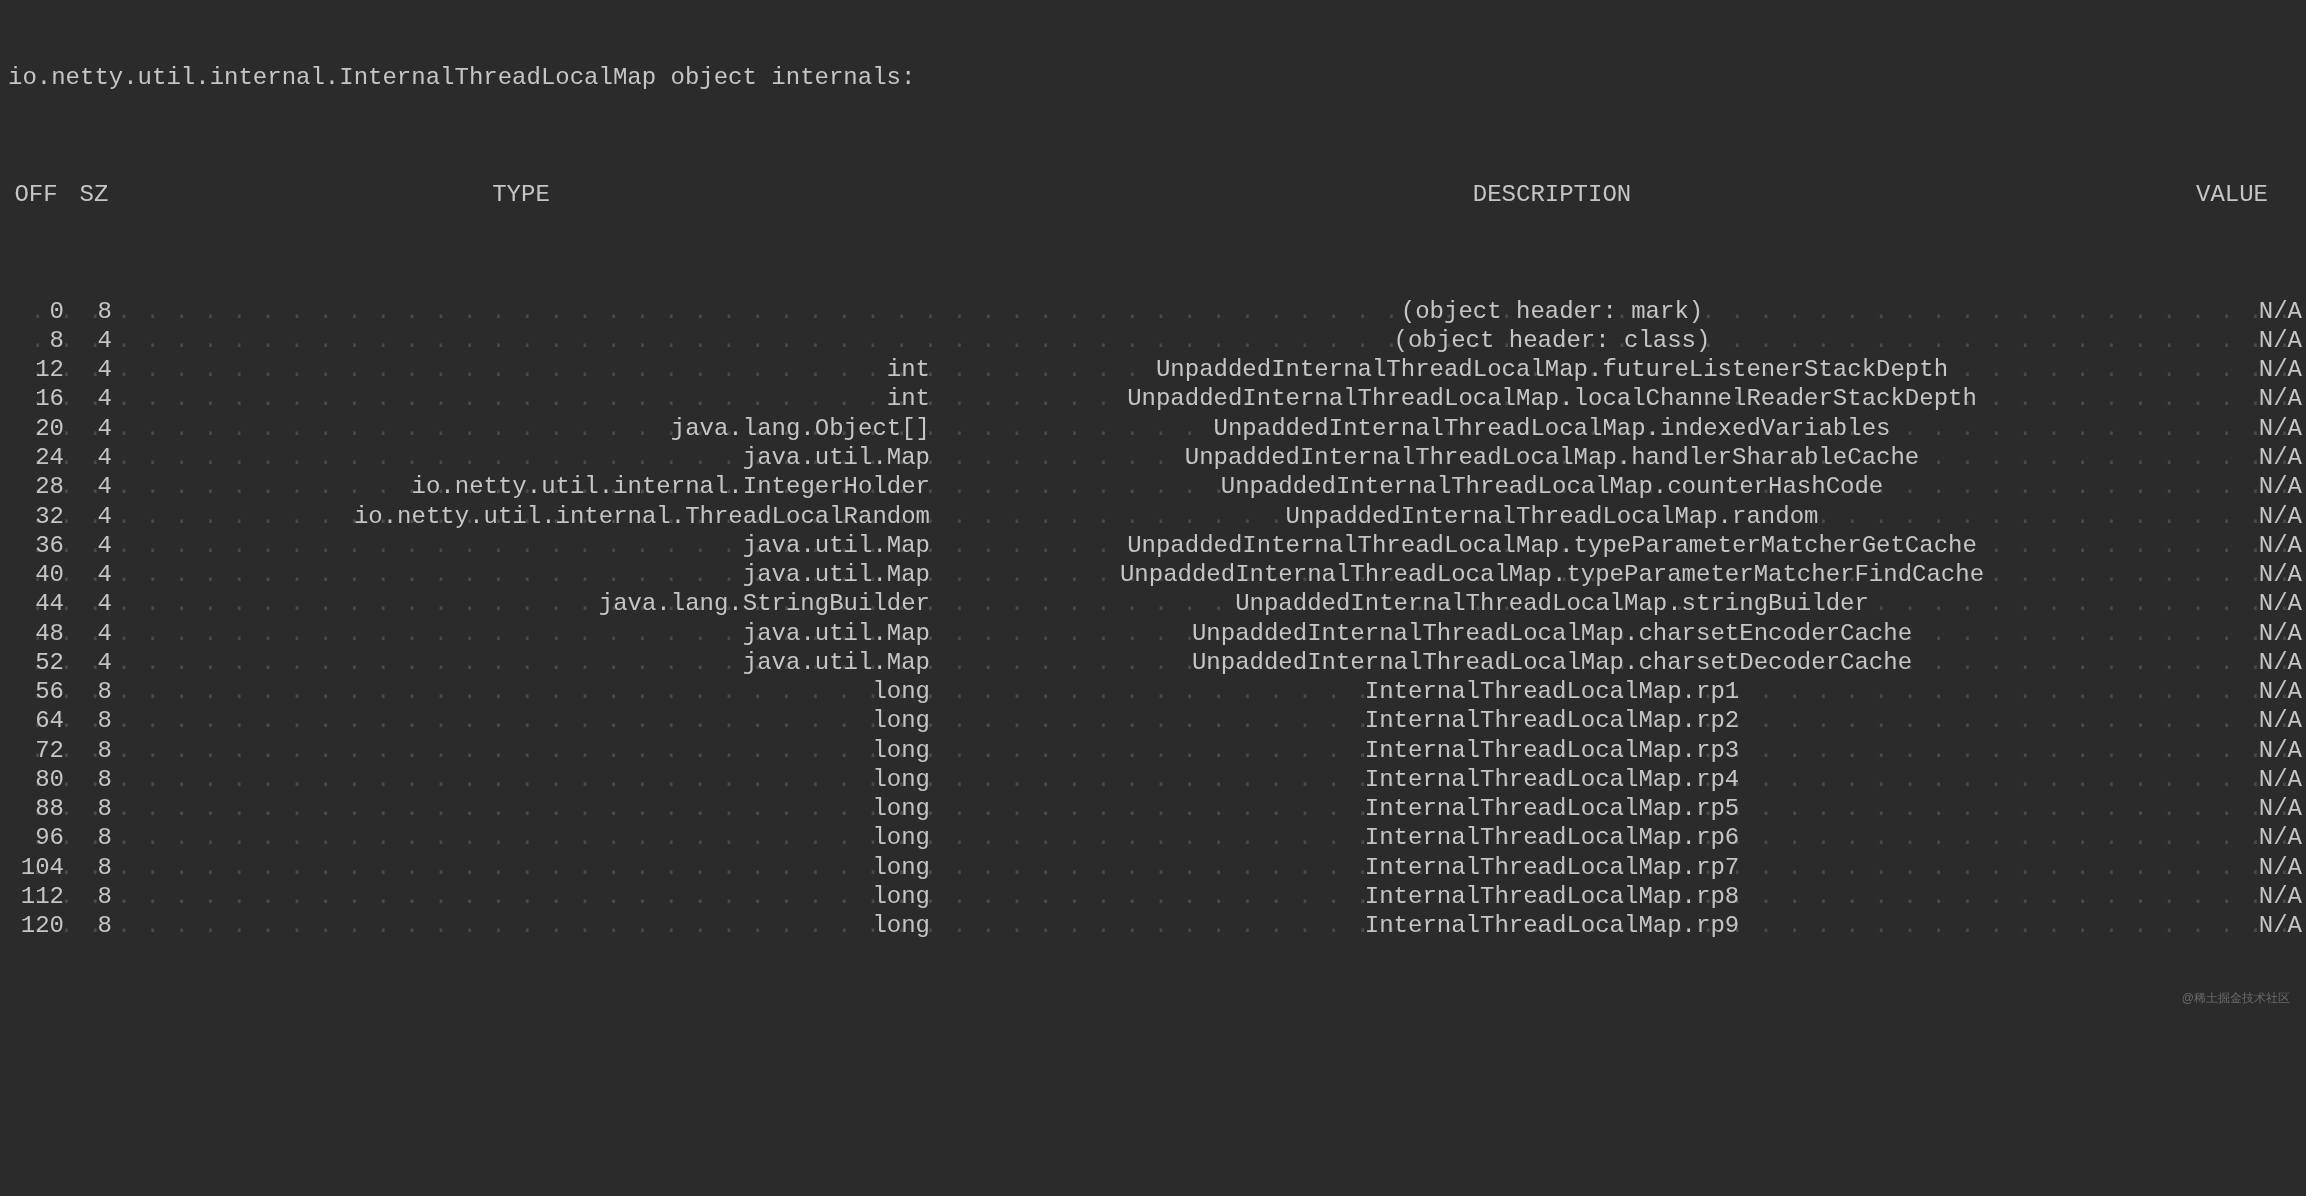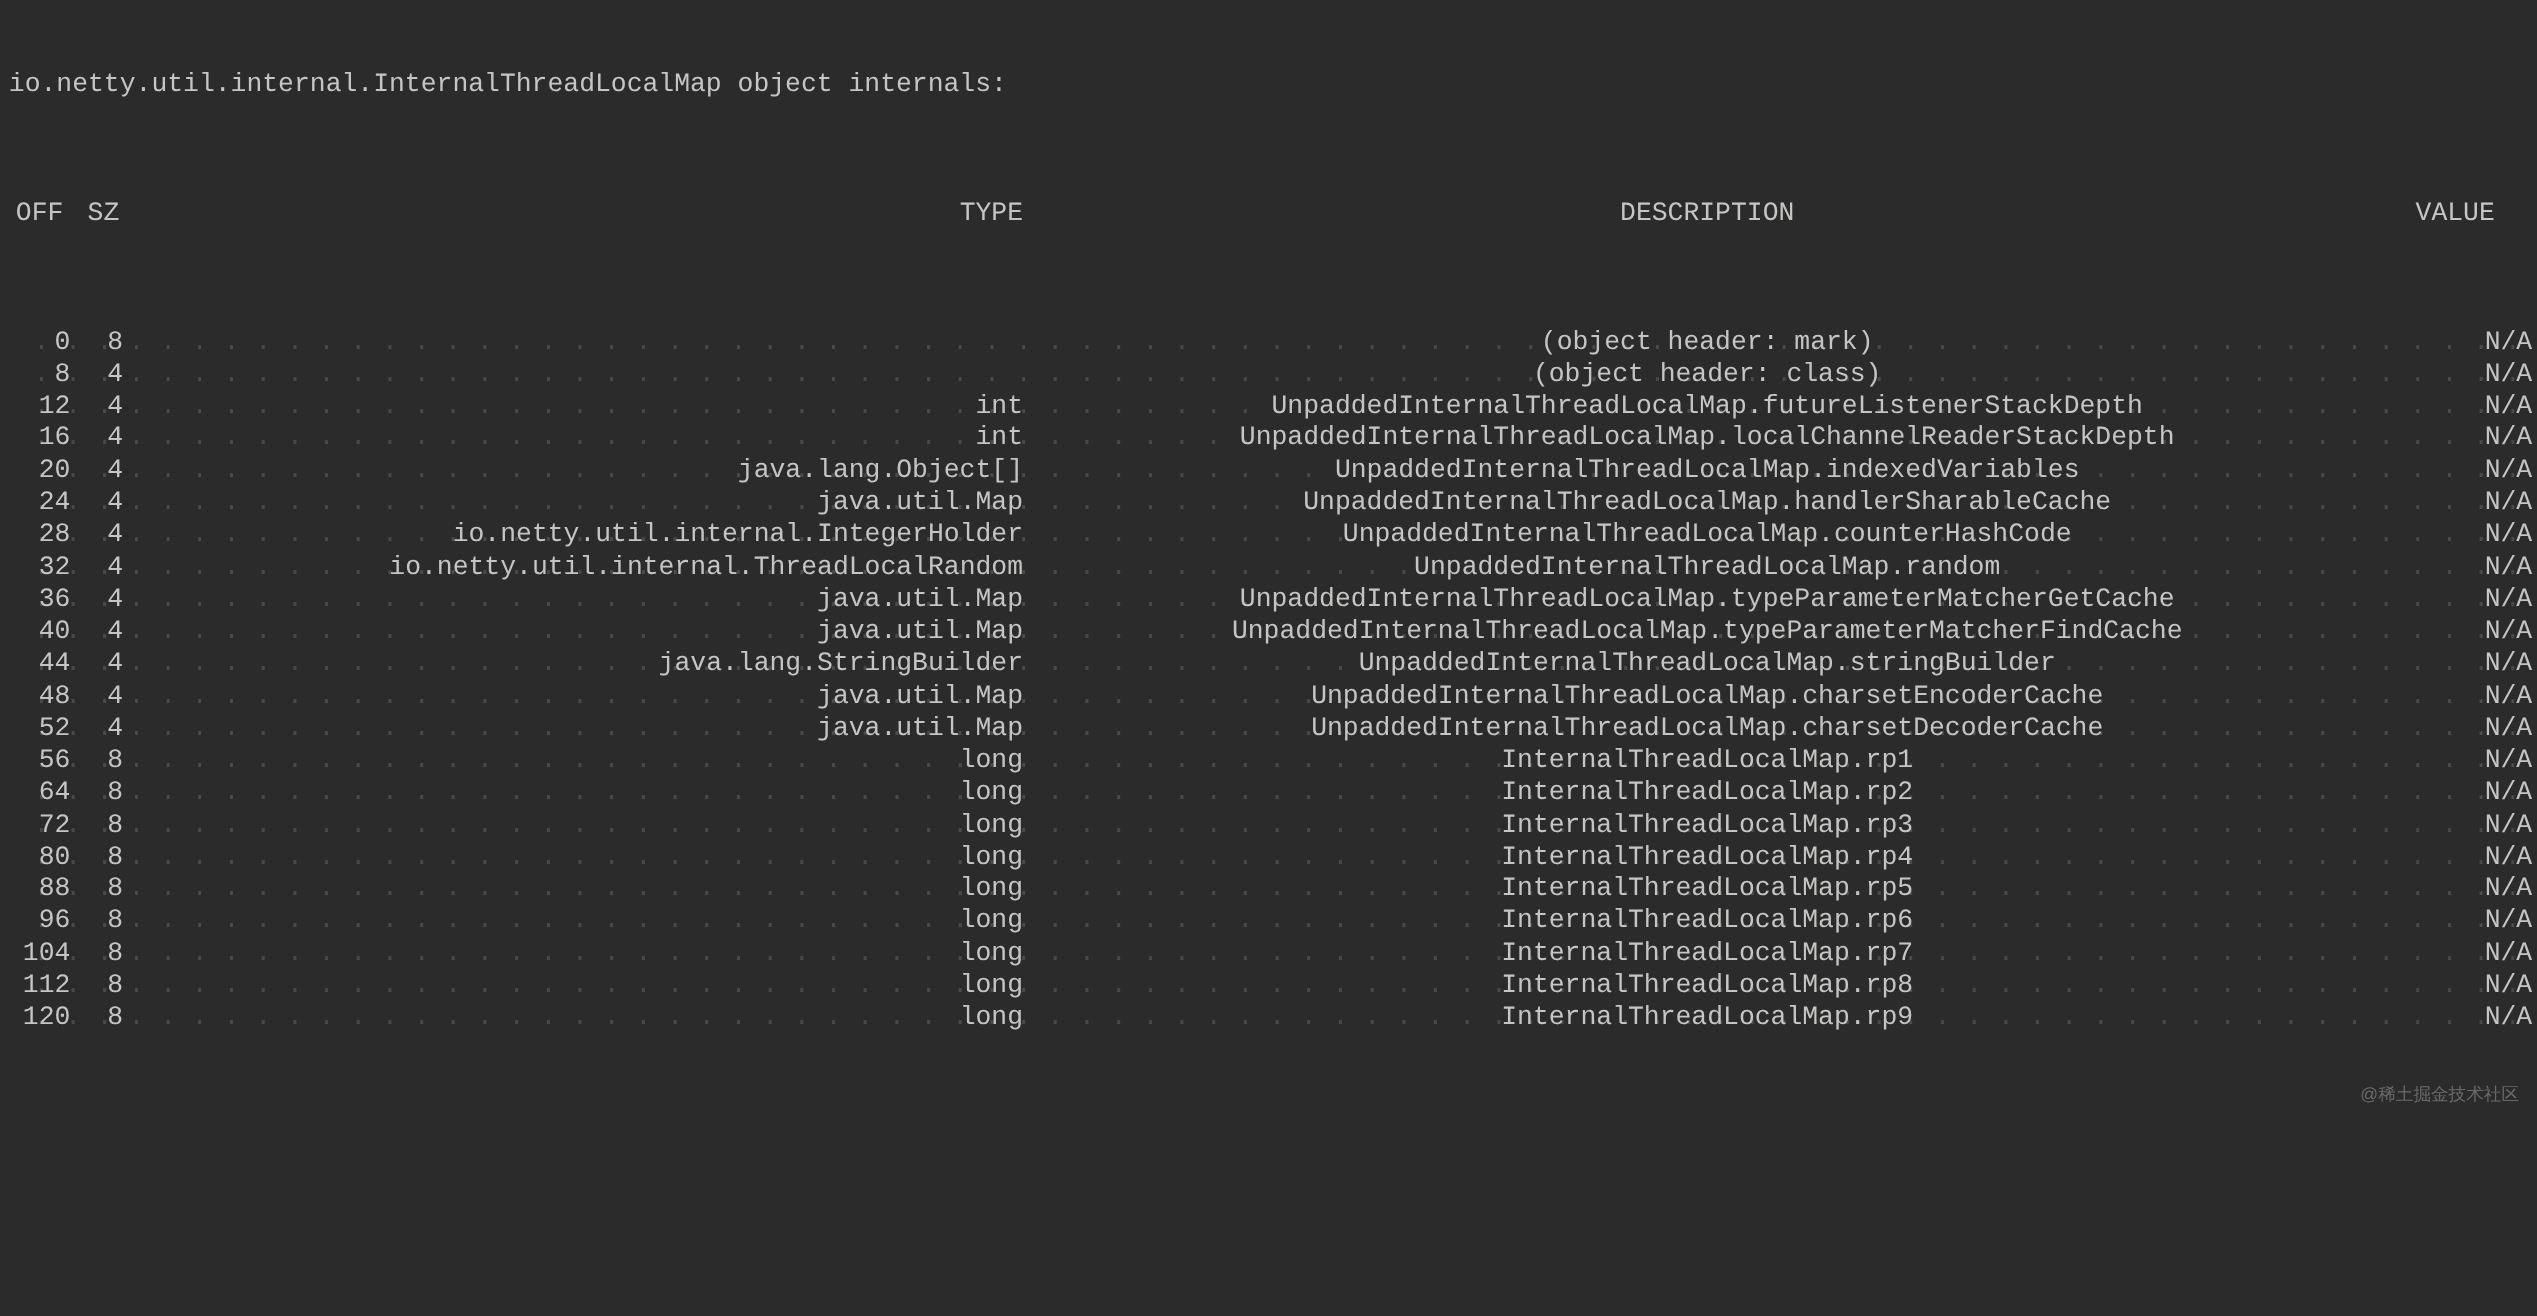--- a/index.html
+++ b/index.html
@@ -43,28 +43,28 @@
     top: 0;
     color: #4a4a4a;
     z-index: 1;
     white-space: pre;
     overflow: hidden;
   }
   .hdrline .off, .hdrline .sz, .hdrline .type, .hdrline .val {
     text-align: center;
   }
   .hdrline .sz   { padding-left: 12px; }
-  .hdrline .type { text-align: right; }
+  .hdrline .type { }
   .hdrline .desc, .hdrline .val { padding-left: 0; }
   .watermark {
     position: absolute;
     right: 16px;
     bottom: 52px;
     color: #6a6a6a;
-    font-size: 16px;
+    font-size: 12px;
     font-family: sans-serif;
   }
   .gap { width: 12px; }
 </style>
 </head>
 <body>
 
 <div class="term">
   <div>io.netty.util.internal.InternalThreadLocalMap object internals:</div>
 

